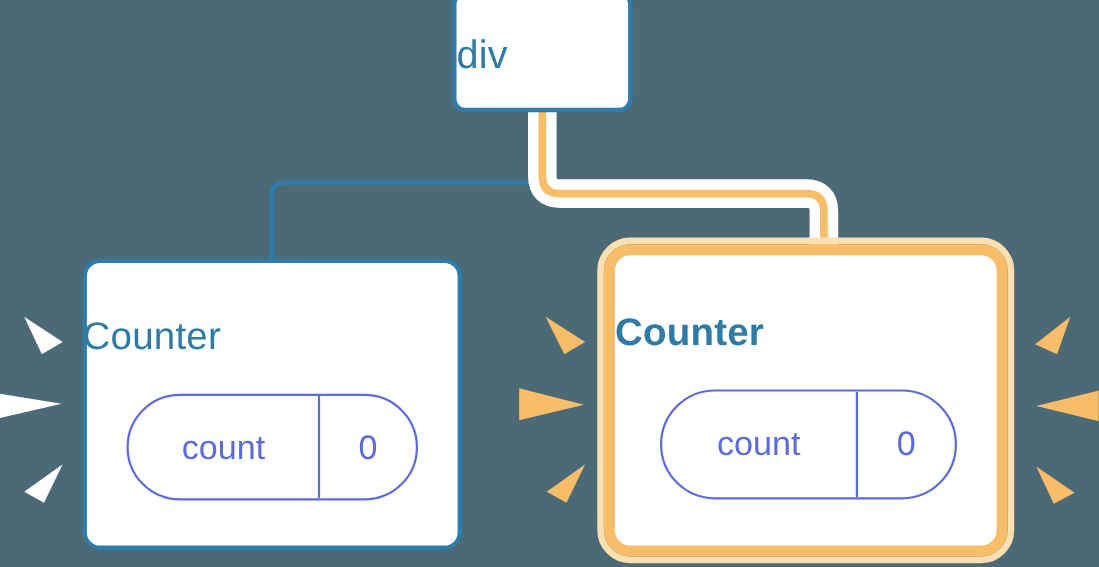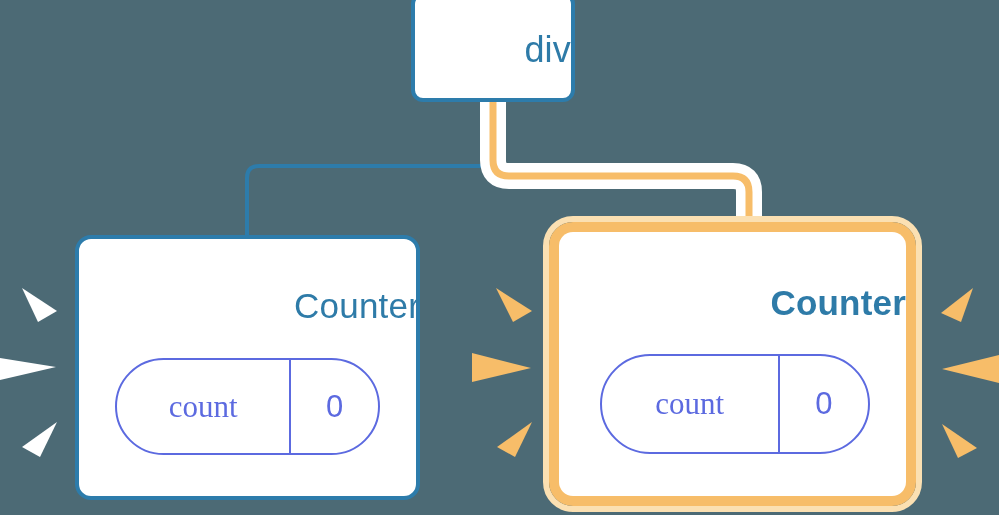--- a/index.html
+++ b/index.html
@@ -74,21 +74,21 @@
     height: 284px;
     border: 12px solid #f7bd69;
     border-radius: 24px;
     box-sizing: border-box;
     background: #ffffff;
   }
   .node-label {
     position: absolute;
     left: 0;
     right: 0;
-    text-align: right;
+    text-align: left;
     color: #2e7ba8;
     letter-spacing: 0.2px;
     white-space: nowrap;
   }
   .label-div {
     top: 33px;
     font-size: 36px;
     font-weight: 400;
   }
   .label-counter {
@@ -125,21 +125,21 @@
   }
   .pill-key, .pill-val {
     display: flex;
     align-items: center;
     justify-content: center;
     color: #5c6ae0;
     font-size: 31px;
     font-weight: 400;
     box-sizing: border-box;
   }
-  .pill-key { flex: 0 0 66%; font-family: Liberation Serif, serif; }
+  .pill-key { flex: 0 0 66%; }
   .pill-val { flex: 1 1 auto; border-left: 2px solid #5c6ae0; }
   .sr-only {
     position: absolute;
     width: 1px; height: 1px;
     overflow: hidden; clip: rect(0 0 0 0);
     white-space: nowrap;
   }
 </style>
 </head>
 <body>

